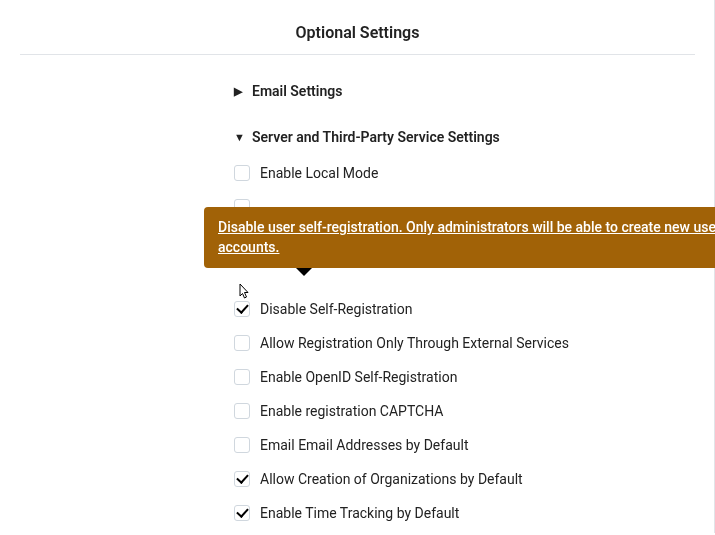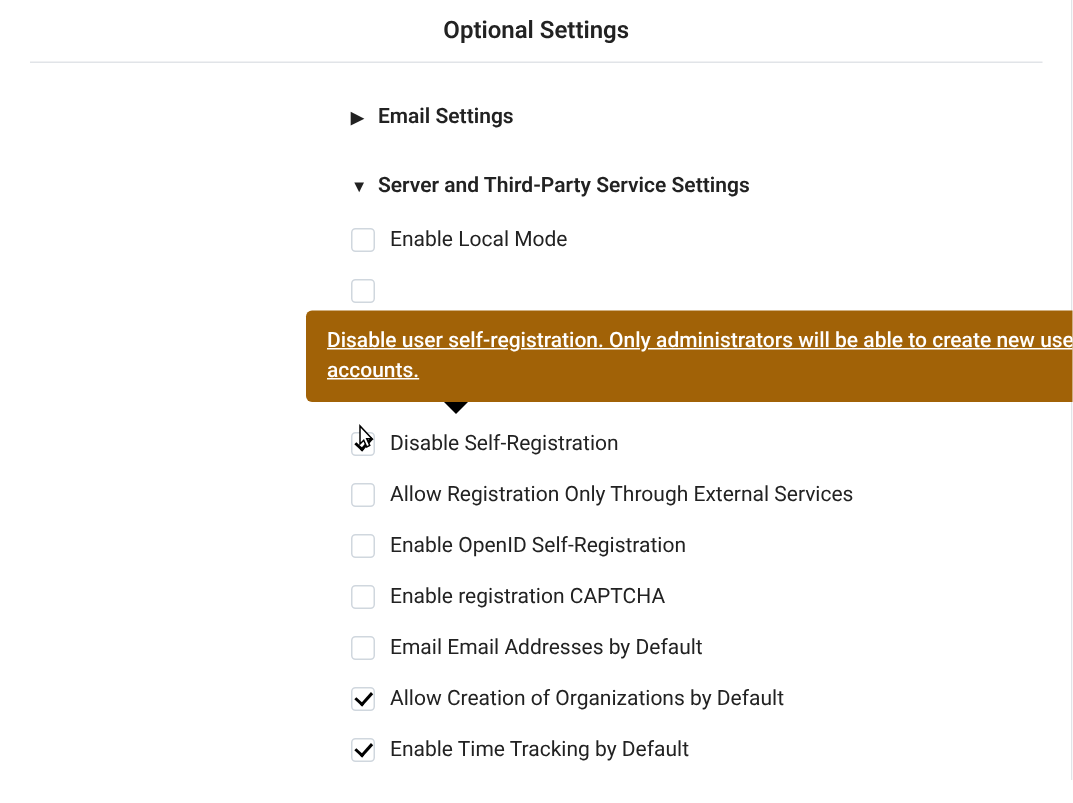--- a/index.html
+++ b/index.html
@@ -13,21 +13,21 @@
     width: 715px;
   }
   .container {
     width: 715px;
     position: relative;
   }
   .title {
     text-align: center;
     font-weight: 600;
     font-size: 16px;
-    padding: 10px 0 12px;
+    padding: 23px 0 12px;
     margin: 0;
   }
   .divider {
     border: none;
     border-top: 1px solid #e1e4e8;
     margin: 0 20px 18px;
   }
   .content {
     padding-left: 234px;
     padding-right: 20px;

